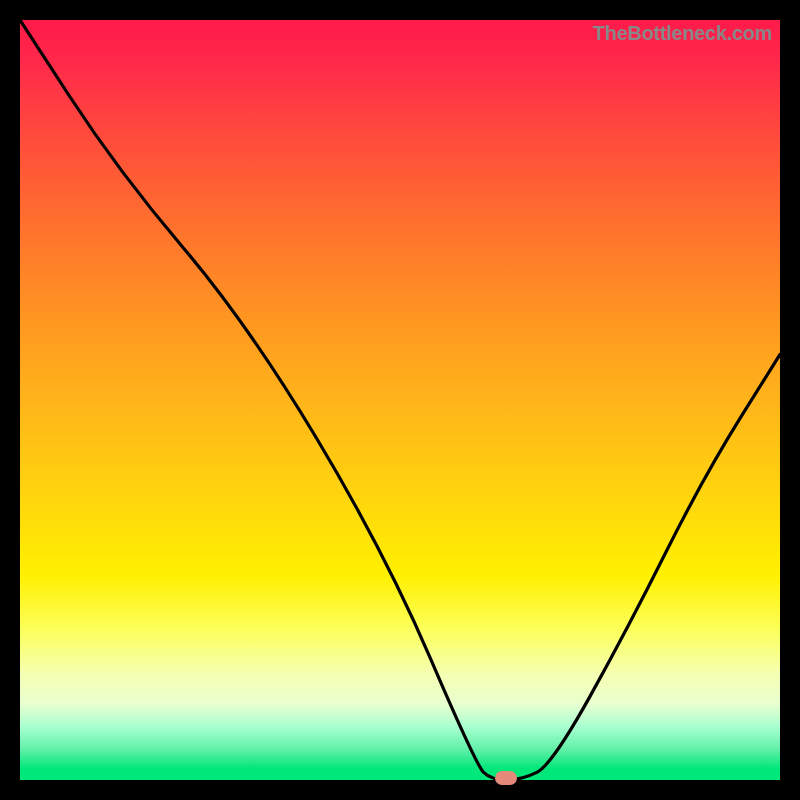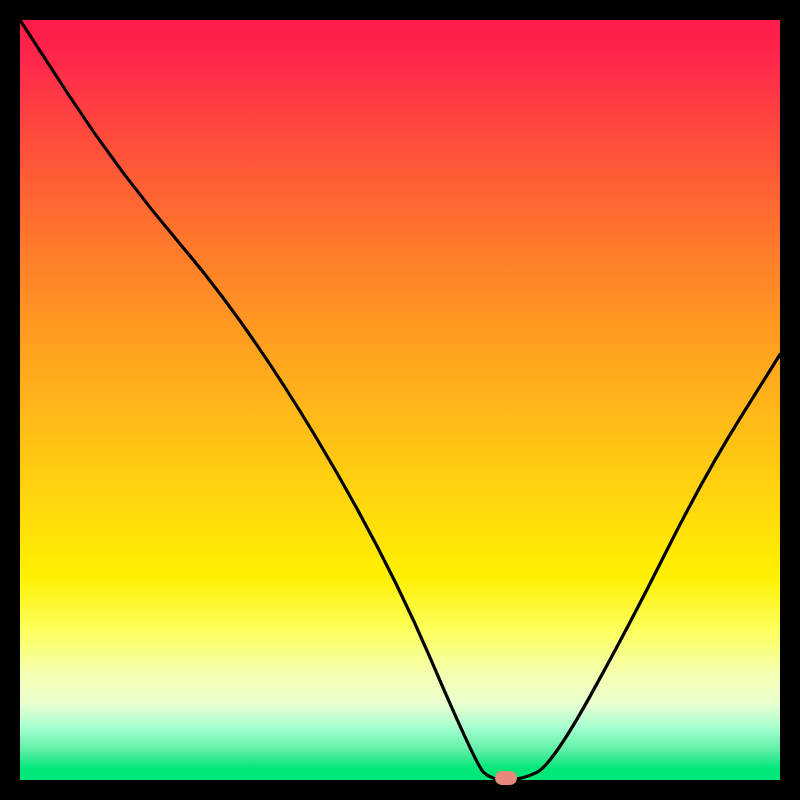--- a/index.html
+++ b/index.html
@@ -57,19 +57,20 @@
     width: 22px;
     height: 14px;
     background: #e58a7a;
     border-radius: 7px;
   }
 </style>
 </head>
 <body>
 
 <div class="plot-area">
+  <div class="attribution">TheBottleneck.com</div>
 
   <svg class="curve-svg" viewBox="0 0 760 760" preserveAspectRatio="none">
     <path fill="none" stroke="#000" stroke-width="3.2" stroke-linecap="round" d="M 0.0 0.0 Q 0.0 0.0 49.4 76.0 Q 98.8 152.0 163.4 228.0 Q 228.0 304.0 296.4 418.0 Q 364.8 532.0 410.4 638.4 Q 456.0 744.8 463.6 752.4 Q 471.2 760.0 486.4 760.0 Q 501.6 760.0 516.8 752.4 Q 532.0 744.8 570.0 676.4 Q 608.0 608.0 646.0 532.0 Q 684.0 456.0 722.0 395.2 T 760.0 334.4 L 760.0 334.4"></path>
   </svg>
 
   <div class="marker" style="left: 475.4px; top: 751px; background: rgb(229, 138, 122);"></div>
 </div>
 
 </body></html>

